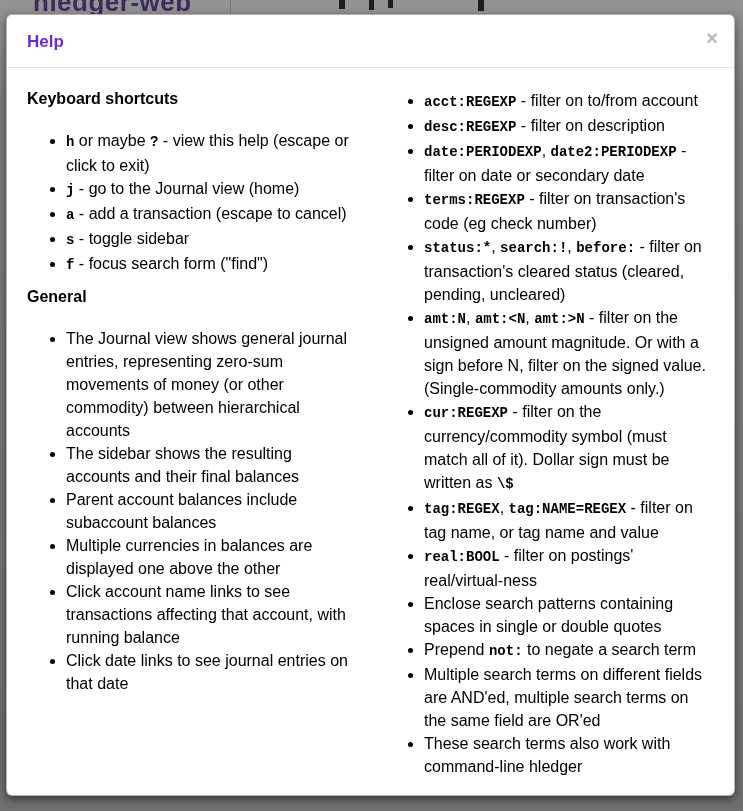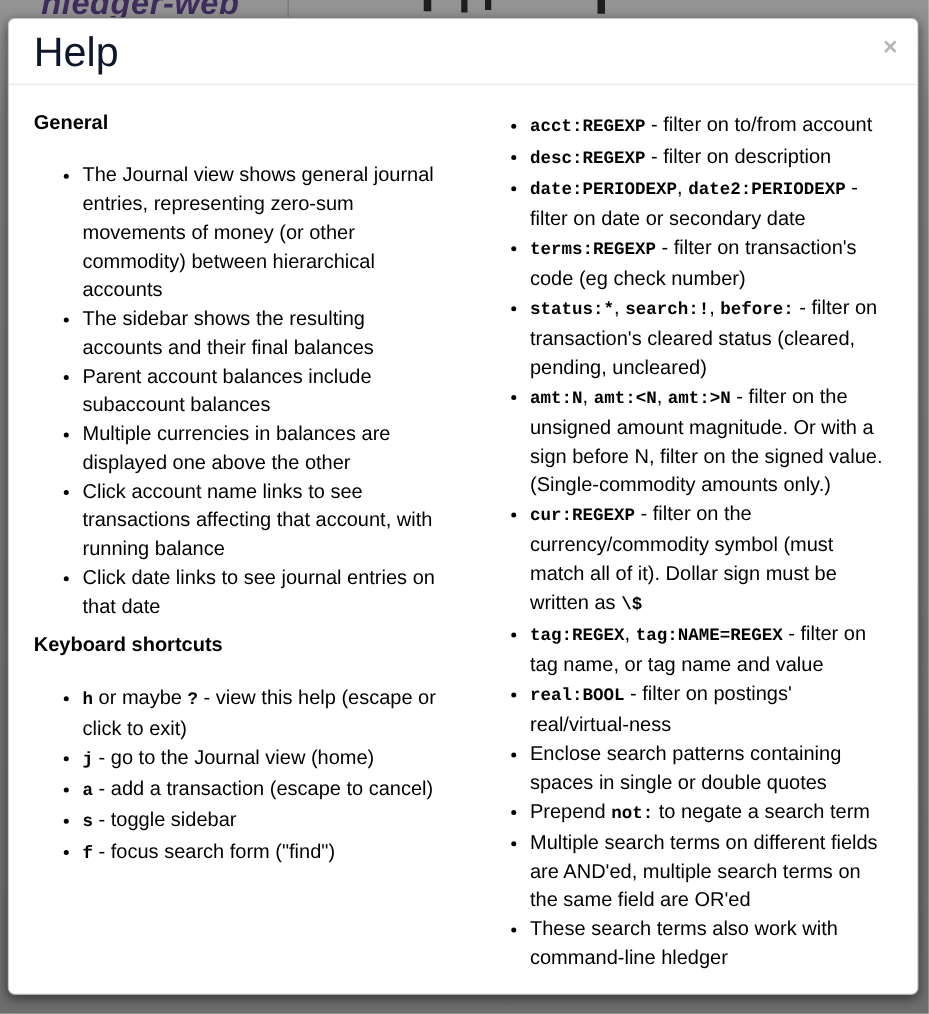--- a/index.html
+++ b/index.html
@@ -9,21 +9,20 @@
     overflow: hidden;
     background: linear-gradient(180deg, #949494 0%, #7e7e7e 12%, #6e6e6e 100%);
     font-family: "Liberation Sans", sans-serif;
     color: #000;
   }
 
   
   .bg-top {
     position: absolute; left: 0; top: 0; right: 16px; height: 14px;
     overflow: hidden;
-    font-style: italic;
   }
   .bg-brand {
     position: absolute; left: 33px; top: -13px;
     font-size: 26px; font-weight: 700; color: #3d2c5c;
     letter-spacing: 0.5px; white-space: nowrap;
   }
   .bg-divider {
     position: absolute; left: 230px; top: 0; width: 1px; height: 14px;
     background: #767676;
   }
@@ -39,21 +38,21 @@
     box-shadow: 0 3px 9px rgba(0,0,0,0.5);
     box-sizing: border-box;
     overflow: hidden;
   }
   .modal-header {
     position: relative;
     padding: 12px 20px 11px 20px;
     border-bottom: 1px solid #e5e5e5;
   }
   .modal-title {
-    font-size: 33px; line-height: 29px; font-weight: 400; color: #0f172a;
+    font-size: 17px; line-height: 29px; font-weight: 700; color: #6d28d9;
   }
   .modal-close {
     position: absolute; top: 13px; right: 16px;
     font-size: 20px; line-height: 20px; font-weight: 700;
     color: #b6b6b6; cursor: pointer;
   }
   .modal-body {
     display: flex; gap: 29px;
     padding: 21px 20px 20px 20px;
   }
@@ -93,38 +92,38 @@
 </div>
 
 <div class="modal">
   <div class="modal-header">
     <div class="modal-title">Help</div>
     <div class="modal-close">×</div>
   </div>
   <div class="modal-body">
     <div class="col" id="col-left">
         <div class="section">
+          <div class="section-heading">Keyboard shortcuts</div>
+          <ul class="help-list">
+            <li><code class="code">h</code> or maybe <code class="code">?</code> - view this help (escape or click to exit)</li>
+            <li><code class="code">j</code> - go to the Journal view (home)</li>
+            <li><code class="code">a</code> - add a transaction (escape to cancel)</li>
+            <li><code class="code">s</code> - toggle sidebar</li>
+            <li><code class="code">f</code> - focus search form ("find")</li>
+          </ul>
+        </div>
+        <div class="section">
           <div class="section-heading">General</div>
           <ul class="help-list">
             <li>The Journal view shows general journal entries, representing zero-sum movements of money (or other commodity) between hierarchical accounts</li>
             <li>The sidebar shows the resulting accounts and their final balances</li>
             <li>Parent account balances include subaccount balances</li>
             <li>Multiple currencies in balances are displayed one above the other</li>
             <li>Click account name links to see transactions affecting that account, with running balance</li>
             <li>Click date links to see journal entries on that date</li>
-          </ul>
-        </div>
-        <div class="section">
-          <div class="section-heading">Keyboard shortcuts</div>
-          <ul class="help-list">
-            <li><code class="code">h</code> or maybe <code class="code">?</code> - view this help (escape or click to exit)</li>
-            <li><code class="code">j</code> - go to the Journal view (home)</li>
-            <li><code class="code">a</code> - add a transaction (escape to cancel)</li>
-            <li><code class="code">s</code> - toggle sidebar</li>
-            <li><code class="code">f</code> - focus search form ("find")</li>
           </ul>
         </div>
       </div>
     <div class="col" id="col-right">
         <div class="section">
           <ul class="help-list">
             <li><code class="code">acct:REGEXP</code> - filter on to/from account</li>
             <li><code class="code">desc:REGEXP</code> - filter on description</li>
             <li><code class="code">date:PERIODEXP</code>, <code class="code">date2:PERIODEXP</code> - filter on date or secondary date</li>
             <li><code class="code">terms:REGEXP</code> - filter on transaction's code (eg check number)</li>

